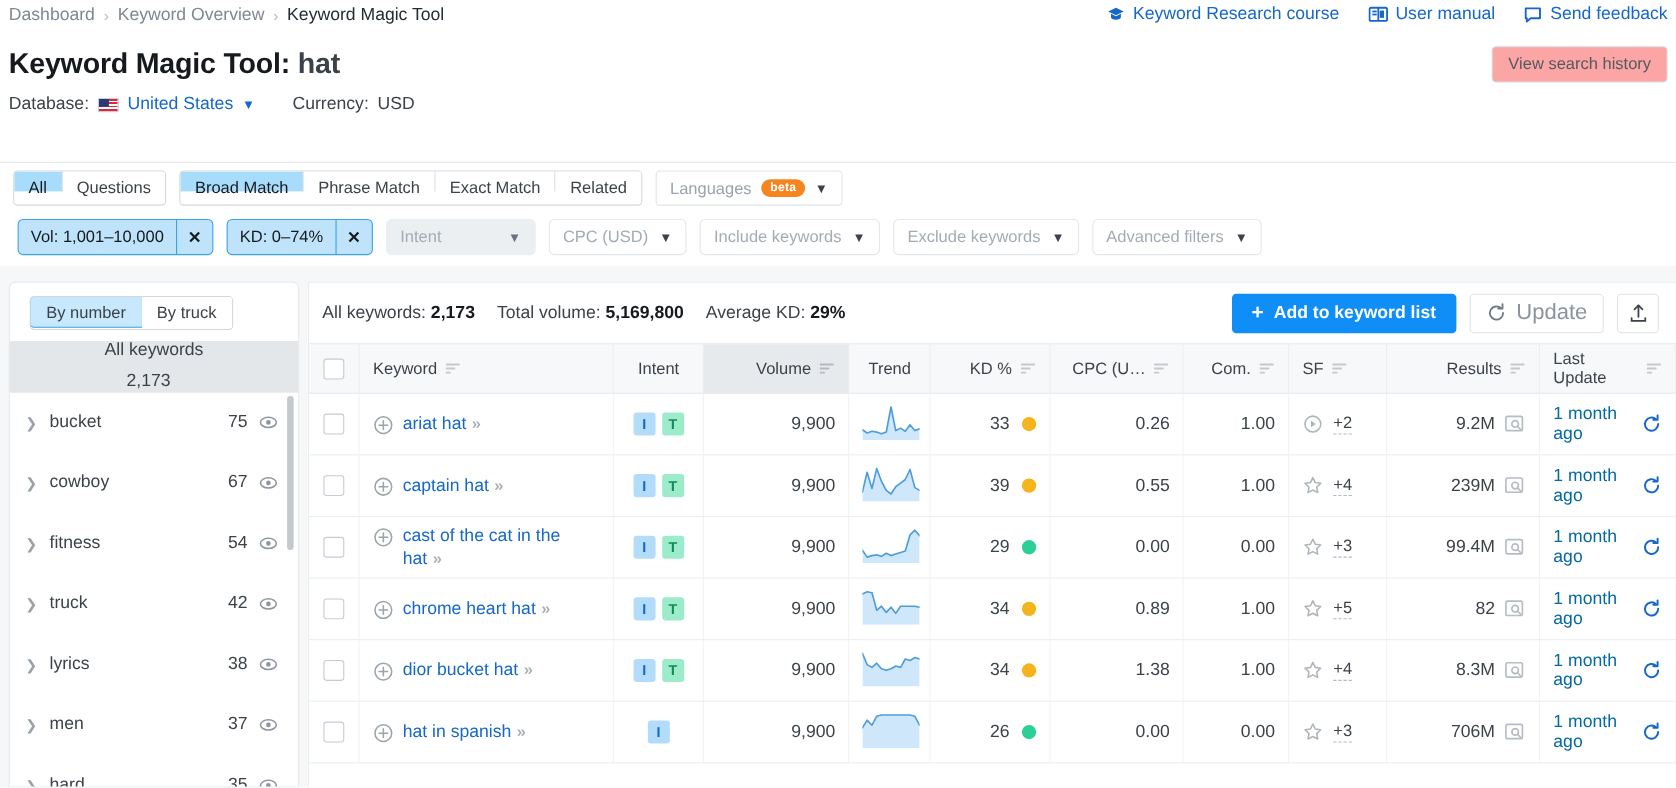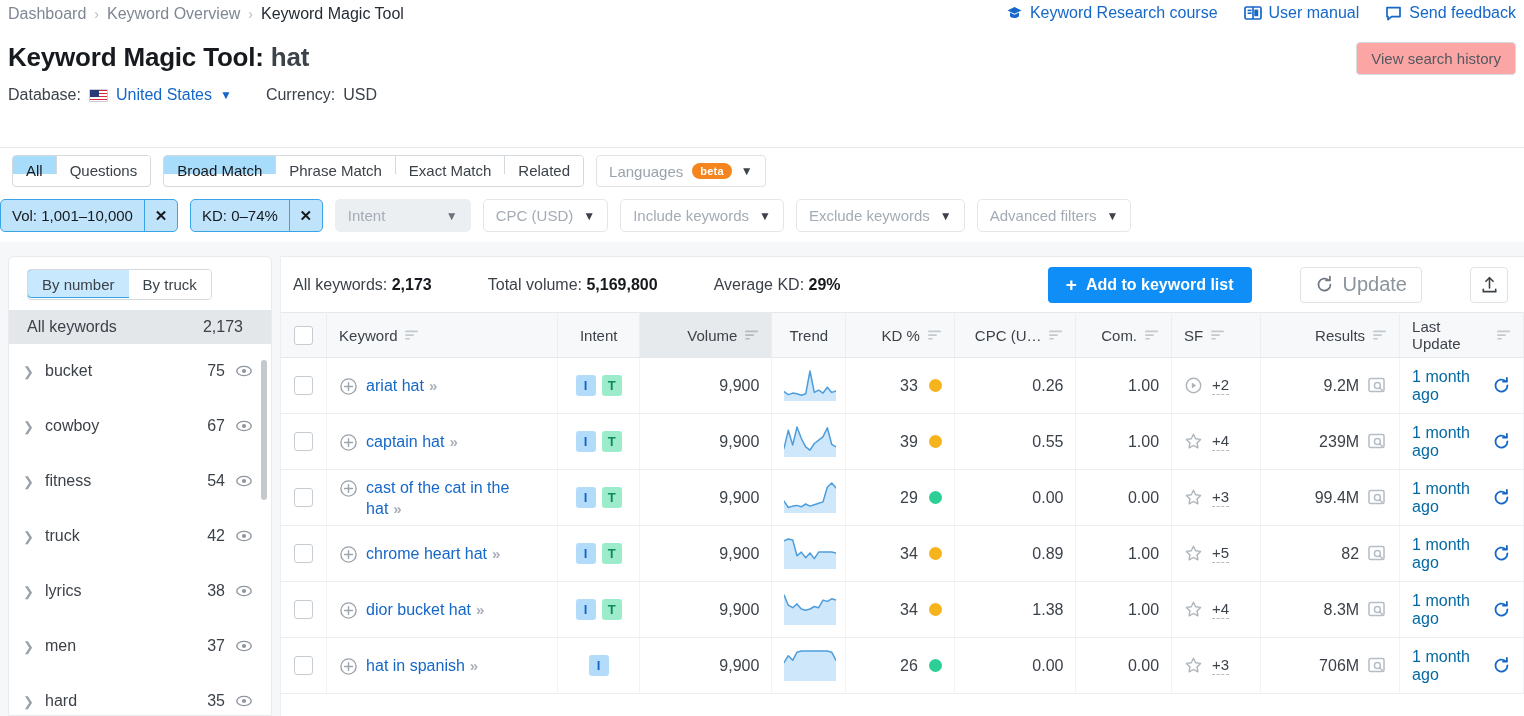--- a/index.html
+++ b/index.html
@@ -81,21 +81,21 @@
     display:flex; align-items:center; gap:9px;
     border:1px solid #dfe3e8; border-radius:4px; height:32px; padding:0 12px;
     font-size:15px; color:#9aa3ad; background:#fff; cursor:pointer;
   }
   .beta-badge {
     background:#f5861f; color:#fff; border-radius:9px; font-size:11px; font-weight:bold;
     padding:2px 8px; letter-spacing:0.2px;
   }
   .caret { color:#3c4249; font-size:12px; }
 
-  .chip-row { position:absolute; left:0; top:50px; display:flex; align-items:center; gap:12px; }
+  .chip-row { position:absolute; left:16px; top:50px; display:flex; align-items:center; gap:12px; }
   .chip-active {
     display:flex; align-items:stretch; height:33px;
     border:1px solid #3ba3e8; border-radius:5px; overflow:hidden; background:#bfe3fb;
   }
   .chip-active .label { padding:0 11px; line-height:31px; font-size:15px; color:#16191d; white-space:nowrap; }
   .chip-active .x {
     width:33px; border-left:1px solid #3ba3e8; display:flex; align-items:center; justify-content:center;
     font-size:15px; font-weight:bold; color:#16191d; cursor:pointer;
   }
   .chip-plain {
@@ -122,36 +122,36 @@
     background:#fff; cursor:pointer; border-right:1px solid #d3d8dd;
   }
   .toggle-btn:last-child { border-right:none; }
   .toggle-btn.active { background:#c8e9fd; border:1px solid #37a3e8; margin:-1px; border-radius:4px 0 0 4px; }
 
   .side-list { position:relative; }
   .side-row {
     display:flex; align-items:center; height:55px; padding:0 18px 0 14px;
     font-size:16px; color:#3c4249; cursor:pointer; border-bottom:1px solid transparent;
   }
-  .side-row.head { background:#e4e7ea; height:34px; padding-left:18px; color:#3c4249; }
+  .side-row.head { background:#e4e7ea; height:47px; padding-left:18px; color:#3c4249;flex-direction:column; }
   .side-row .chev { width:22px; color:#99a1aa; font-size:13px; }
   .side-row .nm { flex:1; }
   .side-row .ct { color:#3c4249; font-size:16px; margin-right:10px; }
   .eye { color:#8d959e; }
   .side-scrollbar {
     position:absolute; right:4px; top:50px; width:6px; height:140px;
     background:#c4c9ce; border-radius:3px;
   }
 
   
   .main {
     position:absolute; left:280px; right:0; top:14px; bottom:0;
     background:#fff; border-top:1px solid #e8eaed; border-left:1px solid #eceef0;
   }
-  .stats-bar { display:flex; align-items:center; height:55px; padding:0 16px 0 12px;gap:36px; }
+  .stats-bar { display:flex; align-items:center; height:55px; padding:0 16px 0 12px; }
   .stat { font-size:16px; color:#3c4249; margin-right:20px; }
   .stat b { color:#16191d; font-weight:bold; }
   .spacer { flex:1; }
   .btn-primary {
     display:flex; align-items:center; gap:9px; background:#0f8ef7; color:#fff;
     border:none; border-radius:4px; height:36px; padding:0 18px;
     font-size:16px; font-weight:bold; cursor:pointer;
   }
   .btn-secondary {
     display:flex; align-items:center; gap:9px; background:#fff; color:#8b939c;

